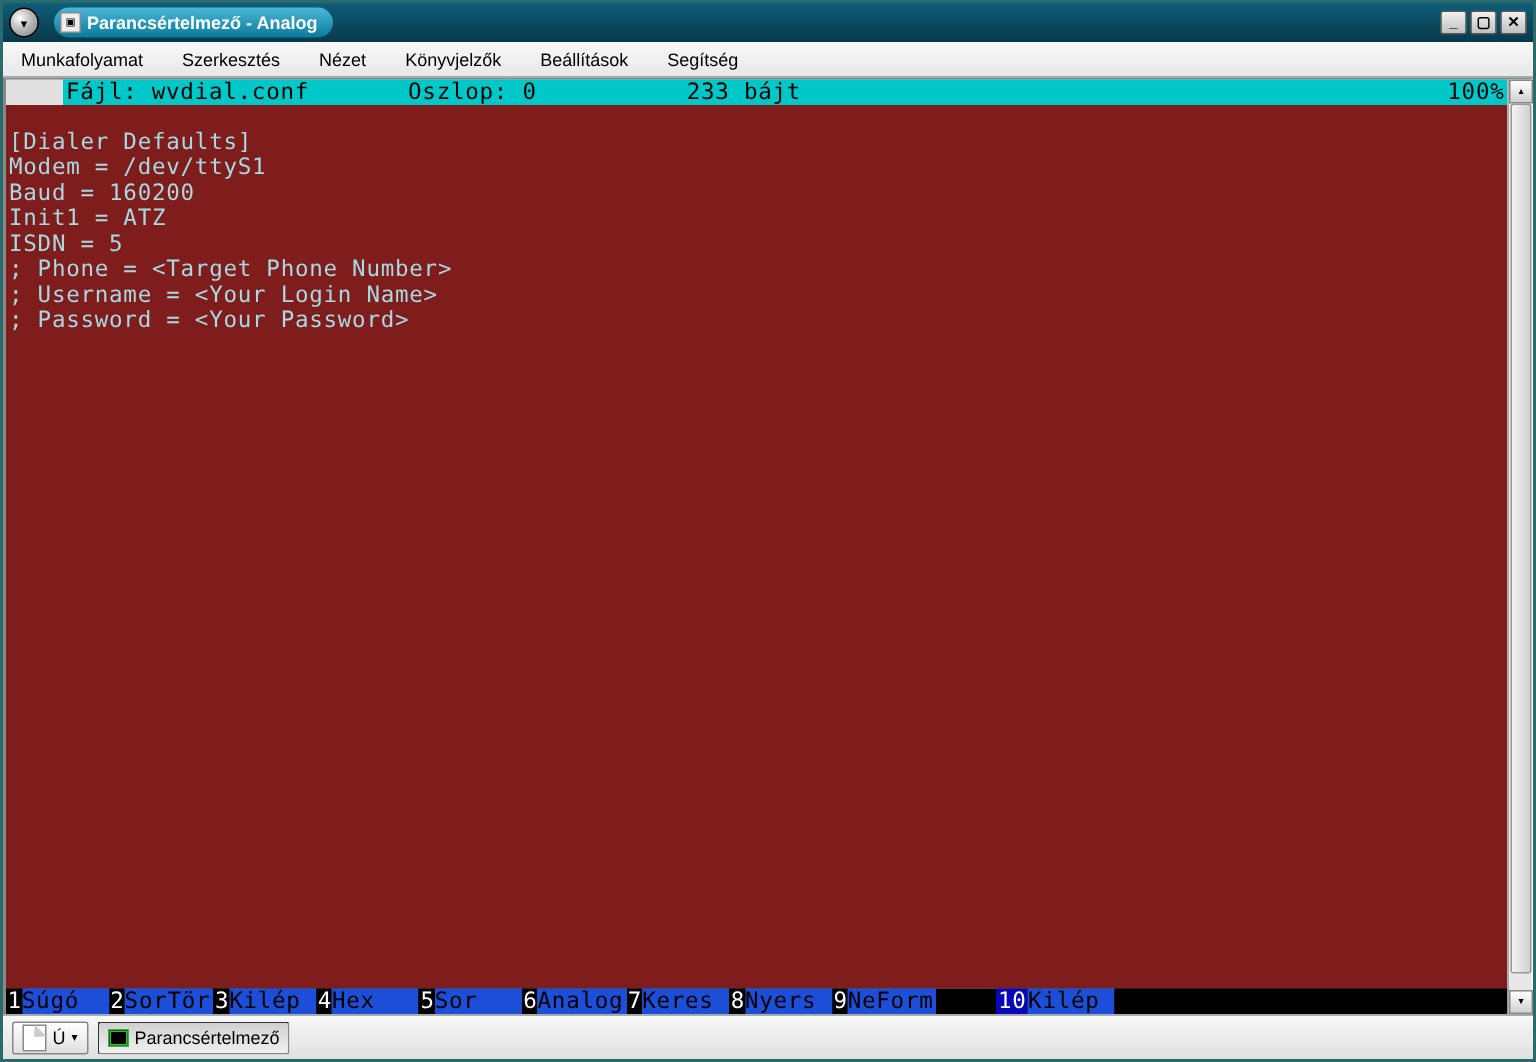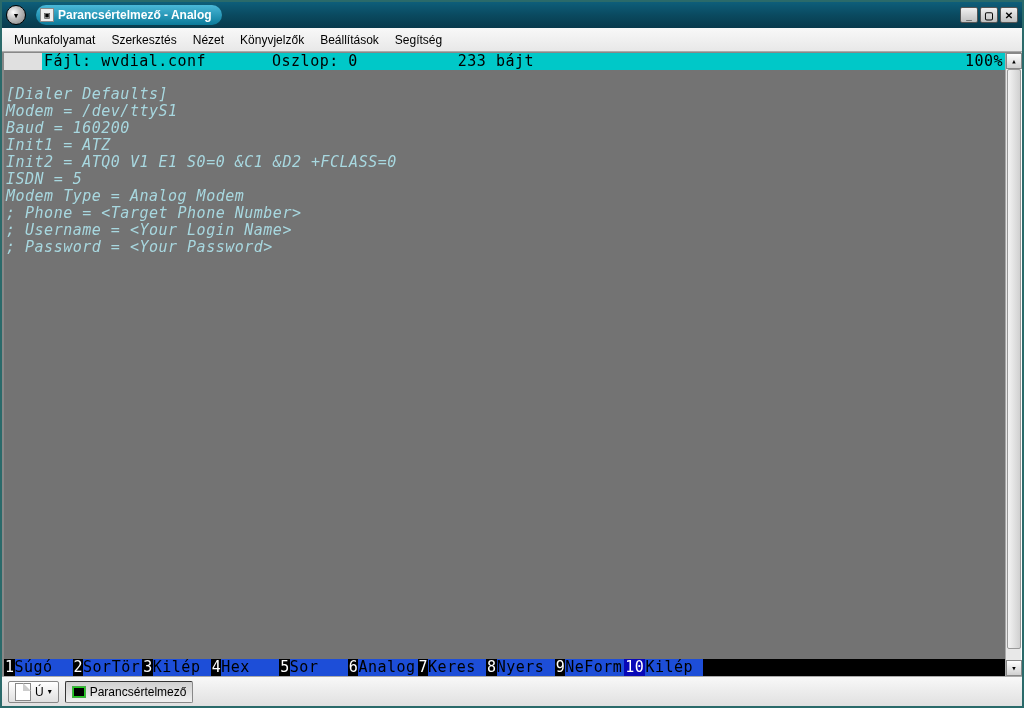--- a/index.html
+++ b/index.html
@@ -67,21 +67,21 @@
   display: flex; align-items: center; justify-content: center;
   font-family: Arial, sans-serif;
 }
 .menubar {
   height: 24px;
   background: linear-gradient(to bottom, #f8f8f8, #e8e8e8);
   border-bottom: 1px solid #aaa;
   display: flex;
   align-items: center;
   padding: 0 6px;
-  gap: 4px;
+  gap: 14px;
   font-family: Arial, sans-serif;
   font-size: 12px;
   color: #000;
 }
 .menu-item { padding: 2px 6px; }
 .content-area {
   flex: 1;
   display: flex;
   border-top: 1px solid #888;
   border-left: 2px solid #888;
@@ -100,39 +100,38 @@
 .status-top {
   background: #00c8c8;
   color: #000;
   display: flex;
   padding: 0 2px;
   margin-left: 38px;
 }
 .status-top span { white-space: pre; }
 .editor-body {
   flex: 1;
-  background: #737373;
+  background: #7f1d1d;
   color: #a8d8e0;
   padding: 16px 0 0 2px;
   overflow: hidden;
-  font-style: italic;
 }
 .fn-row {
   background: #000;
   display: flex;
   height: 17px;
 }
 .fn-cell {
   display: flex;
   align-items: center;
   white-space: pre;
 }
 .fn-num { background: #000; color: #fff; padding: 0 0 0 1px; }
 .fn-lbl { background: #1d4ed8; color: #000; padding: 0 2px 0 0; min-width: 58px; }
-.fn-last-bg { background: #0808b8; color:#fff; padding:0 1px; }
+.fn-last-bg { background: #0808b8; color:#fff; padding:0 1px;margin-left:40px; }
 .scrollbar {
   width: 16px;
   background: #e8e8e8;
   border-left: 1px solid #aaa;
   position: relative;
 }
 .scroll-up, .scroll-down {
   position: absolute; left: 0; width: 16px; height: 16px;
   background: linear-gradient(to bottom, #fff, #d0d0d0);
   border: 1px solid #888;
@@ -224,23 +223,21 @@
         <span>233 bájt</span>
         <span style="flex:1"> </span>
         <span>100%</span>
       </div>
 
       <div class="editor-body">
         <div class="term-line">[Dialer Defaults]</div>
         <div class="term-line">Modem = /dev/ttyS1</div>
         <div class="term-line">Baud = 160200</div>
         <div class="term-line">Init1 = ATZ</div>
-        <div class="term-line">Init2 = ATQ0 V1 E1 S0=0 &amp;C1 &amp;D2 +FCLASS=0</div>
         <div class="term-line">ISDN = 5</div>
-        <div class="term-line">Modem Type = Analog Modem</div>
         <div class="term-line">; Phone = &lt;Target Phone Number&gt;</div>
         <div class="term-line">; Username = &lt;Your Login Name&gt;</div>
         <div class="term-line">; Password = &lt;Your Password&gt;</div>
       </div>
 
       <div class="fn-row">
         <span class="fn-cell"><span class="fn-num">1</span><span class="fn-lbl">Súgó</span></span>
         <span class="fn-cell"><span class="fn-num">2</span><span class="fn-lbl">SorTör</span></span>
         <span class="fn-cell"><span class="fn-num">3</span><span class="fn-lbl">Kilép</span></span>
         <span class="fn-cell"><span class="fn-num">4</span><span class="fn-lbl">Hex</span></span>

